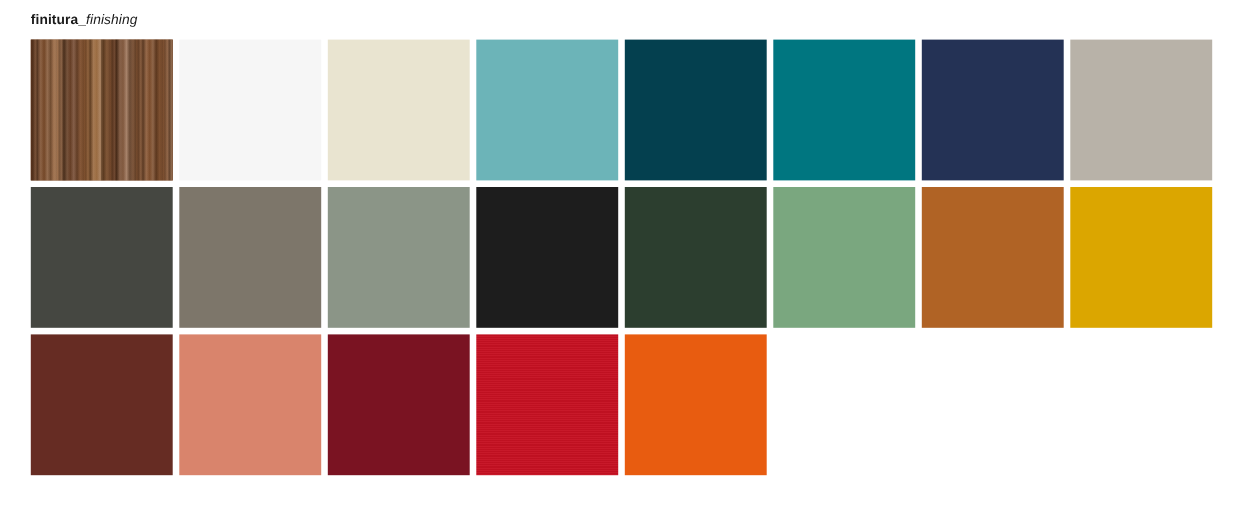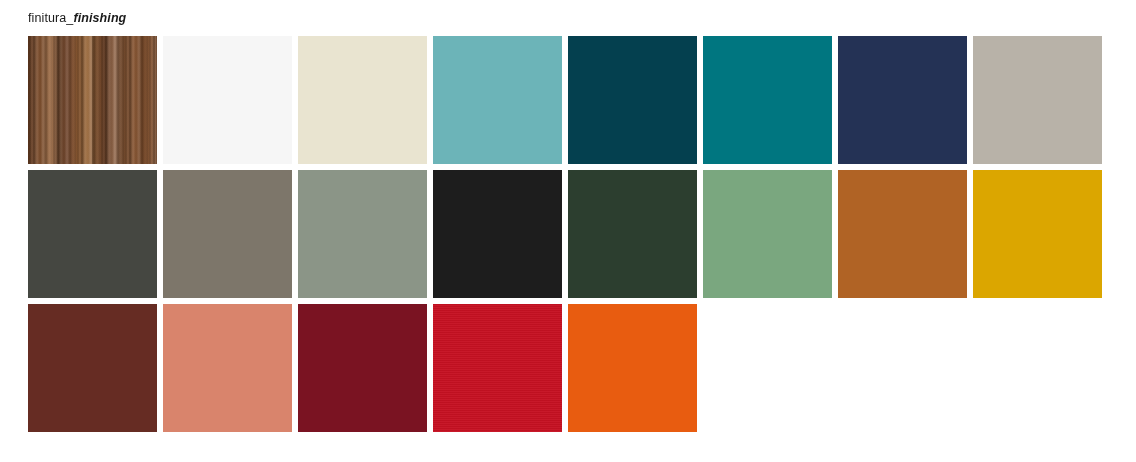--- a/index.html
+++ b/index.html
@@ -27,24 +27,24 @@
     left: 28px;
     top: 10px;
     font-size: 12.5px;
     line-height: 16px;
     color: #1a1a1a;
     white-space: nowrap;
     letter-spacing: 0.1px;
   }
   .section-title .t-regular {
     font-style: normal;
+    font-weight: bold;
   }
   .section-title .t-italic {
     font-style: italic;
-    font-weight: bold;
   }
   .swatch-grid {
     position: absolute;
     left: 28px;
     top: 36px;
     width: 1080px;
   }
   .swatch-row {
     display: flex;
     flex-direction: row;

